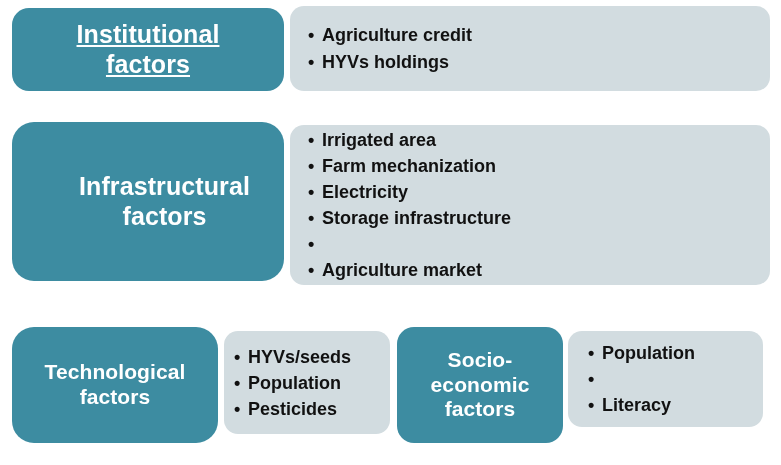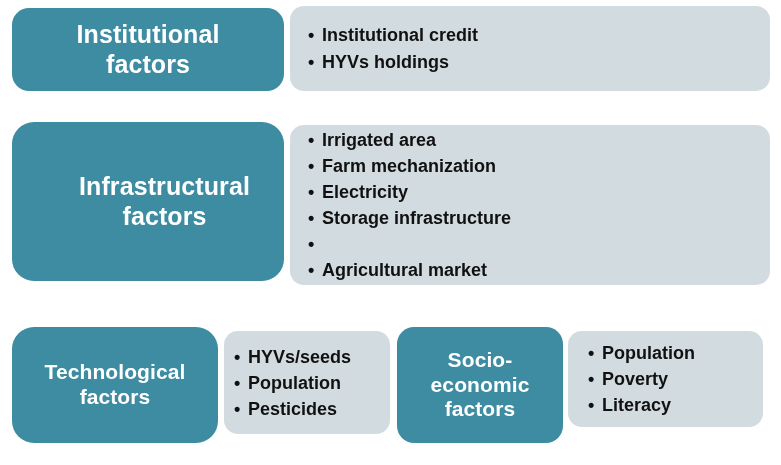--- a/index.html
+++ b/index.html
@@ -66,20 +66,21 @@
     flex: 0 0 14px;
     text-align: left;
     color: #111111;
   }
 
   
   #box-institutional {
     left: 12px;  top: 8px;  width: 272px; height: 83px;
     font-size: 25px;
     border-radius: 17px;
+    text-decoration: underline;
   }
   #panel-institutional {
     left: 290px; top: 6px;  width: 480px; height: 85px;
     padding: 0 0 0 18px;
   }
   #panel-institutional li { font-size: 18px; line-height: 27px; }
 
   
   #box-infrastructural {
     left: 12px;  top: 122px; width: 272px; height: 159px;
@@ -124,21 +125,21 @@
 
   <div class="cat-box" id="box-institutional">
     <span class="cat-label">Institutional
 factors</span>
   </div>
 
   <div class="list-panel" id="panel-institutional">
     <ul>
       <li>
         <span class="bullet">•</span>
-        <span>Institutional credit</span>
+        <span>Agriculture credit</span>
       </li>
       <li>
         <span class="bullet">•</span>
         <span>HYVs holdings</span>
       </li>
     </ul>
   </div>
 
   <div class="cat-box" id="box-infrastructural">
     <span class="cat-label">Infrastructural
@@ -161,21 +162,21 @@
       </li>
       <li>
         <span class="bullet">•</span>
         <span>Storage infrastructure</span>
       </li>
       <li>
         <span class="bullet">•</span>
       </li>
       <li>
         <span class="bullet">•</span>
-        <span>Agricultural market</span>
+        <span>Agriculture market</span>
       </li>
     </ul>
   </div>
 
   <div class="cat-box" id="box-technological">
     <span class="cat-label">Technological
 factors</span>
   </div>
 
   <div class="list-panel" id="panel-technological">
@@ -202,21 +203,20 @@
   </div>
 
   <div class="list-panel" id="panel-socio">
     <ul>
       <li>
         <span class="bullet">•</span>
         <span>Population</span>
       </li>
       <li>
         <span class="bullet">•</span>
-        <span>Poverty</span>
       </li>
       <li>
         <span class="bullet">•</span>
         <span>Literacy</span>
       </li>
     </ul>
   </div>
 
 </div>
 

